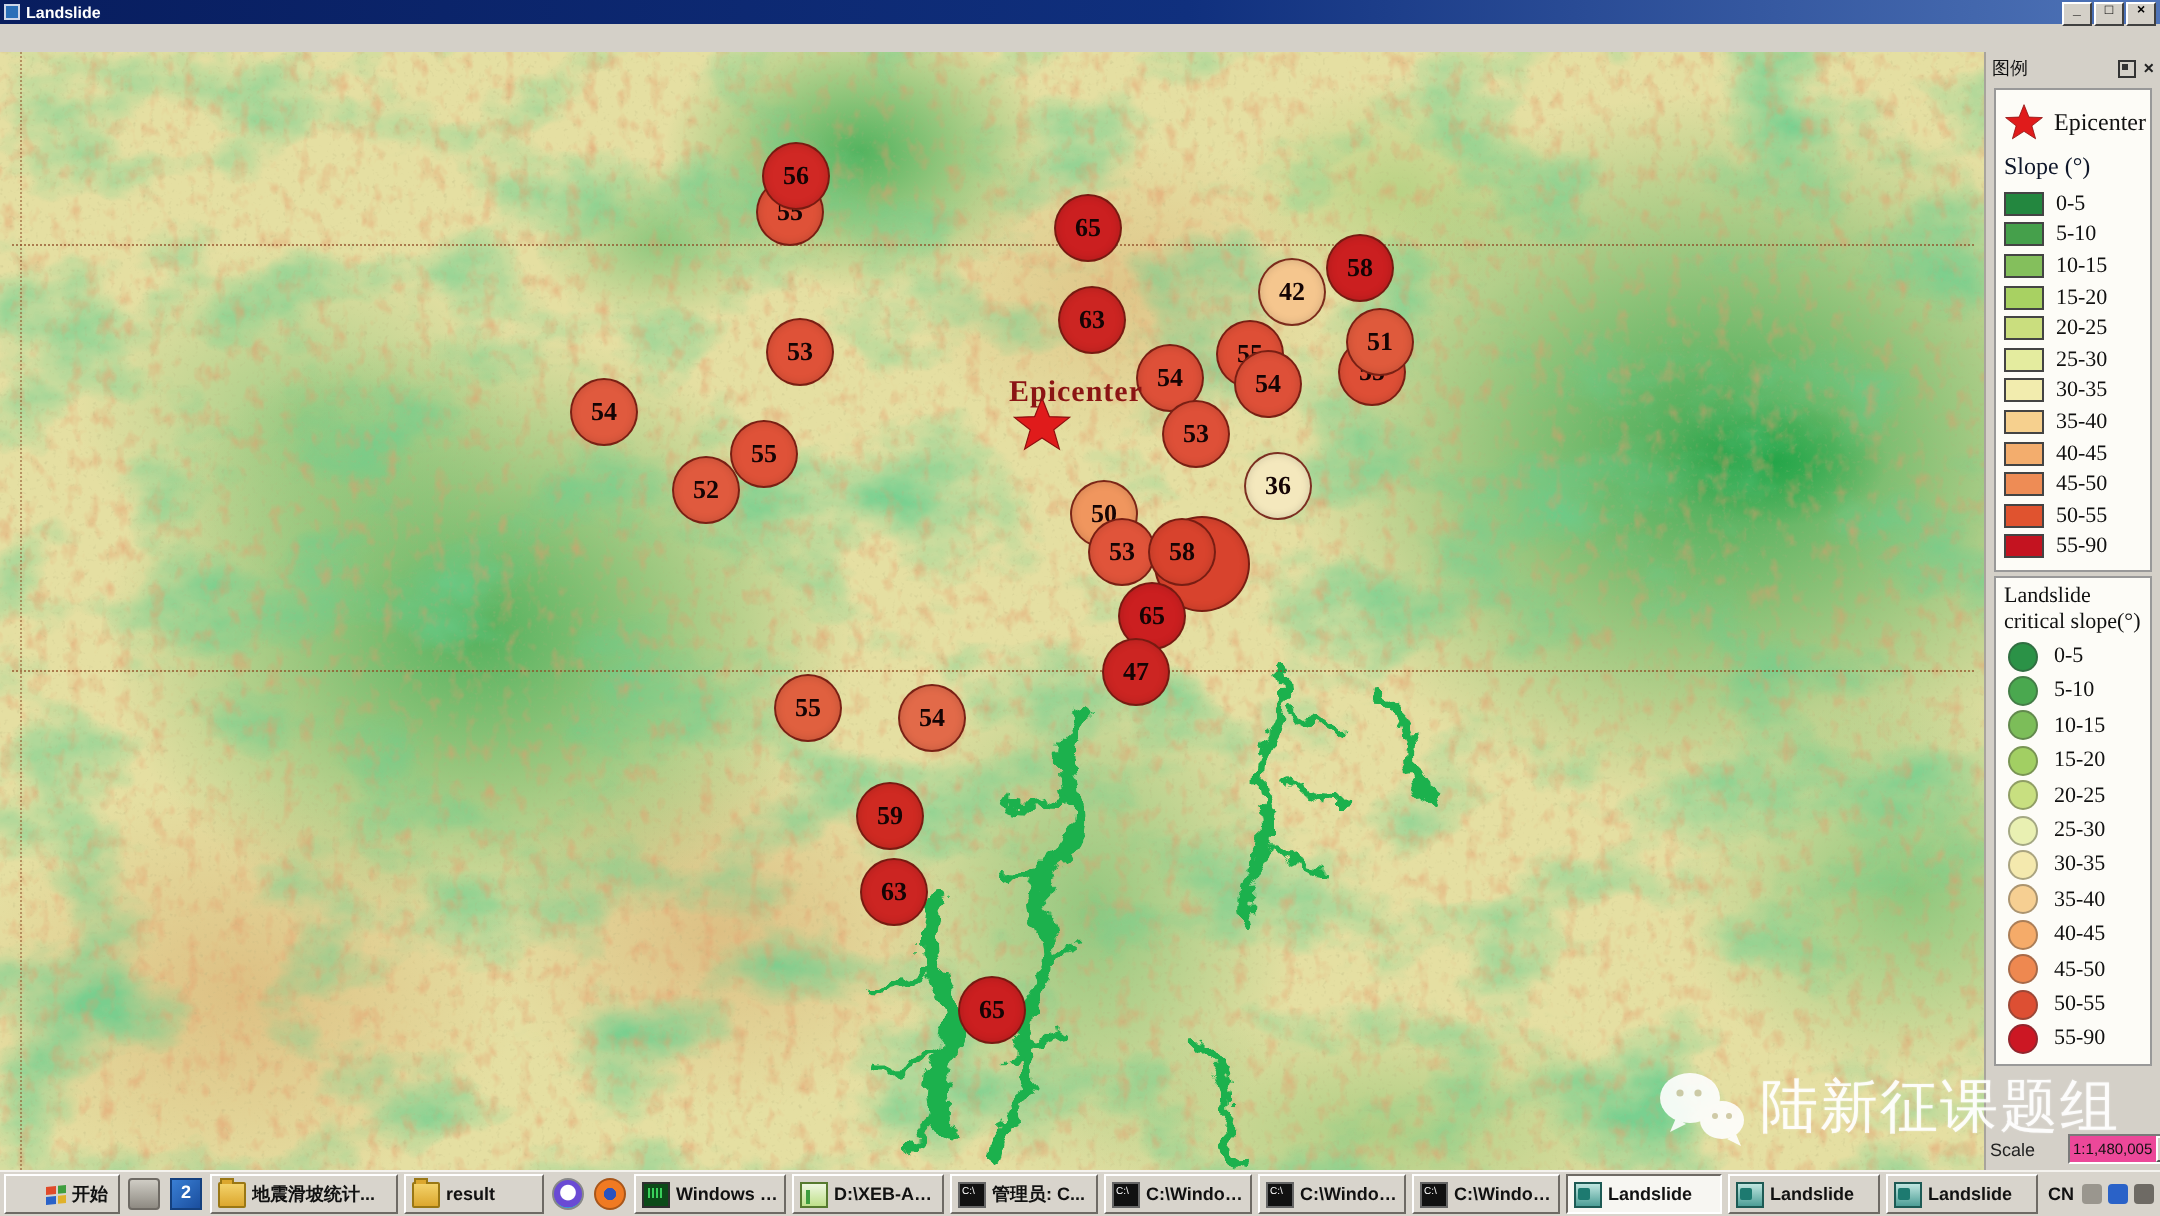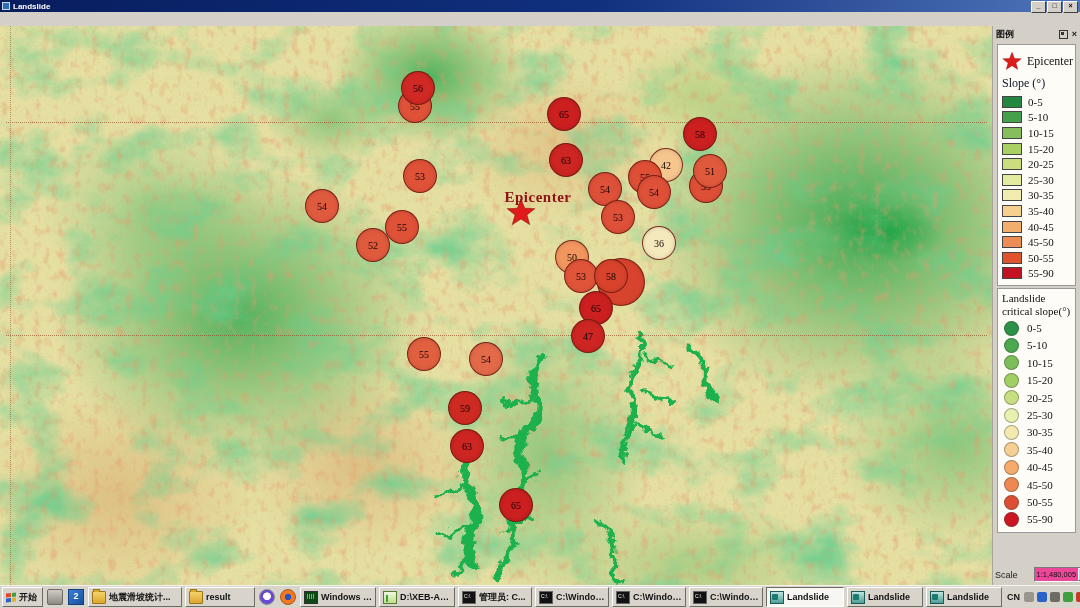--- a/index.html
+++ b/index.html
@@ -40,37 +40,37 @@
       radial-gradient(ellipse 120px 80px at 700px 70px, rgba(150,200,110,.55), rgba(150,200,110,0) 70%),
       radial-gradient(ellipse 200px 150px at 120px 470px, rgba(205,120,60,.30), rgba(205,120,60,0) 70%),
       radial-gradient(ellipse 170px 130px at 360px 440px, rgba(200,110,55,.28), rgba(200,110,55,0) 70%),
       radial-gradient(ellipse 150px 110px at 560px 120px, rgba(205,120,60,.25), rgba(205,120,60,0) 70%),
       radial-gradient(ellipse 220px 90px at 690px 540px, rgba(120,190,105,.5), rgba(120,190,105,0) 70%);}
   .map svg.texture{position:absolute;left:0;top:0;width:100%;height:100%;}
   .gridline-h{position:absolute;left:6px;width:981px;height:0;border-top:1px dotted rgba(140,70,35,.65);}
   .gridline-v{position:absolute;top:0;height:559px;width:0;border-left:1px dotted rgba(140,70,35,.5);}
 
   .marker{position:absolute;border-radius:50%;display:flex;align-items:center;justify-content:center;
-    transform:translate(-50%,-50%);font-family:"Liberation Serif",serif;font-weight:normal;
-    font-size:10px;color:#150404;border:1px solid rgba(110,25,15,.9);
-    box-shadow:inset 0 0 4px rgba(0,0,0,.15);margin-left:20px;}
+    transform:translate(-50%,-50%);font-family:"Liberation Serif",serif;font-weight:bold;
+    font-size:13px;color:#150404;border:1px solid rgba(110,25,15,.9);
+    box-shadow:inset 0 0 4px rgba(0,0,0,.15);}
   .epicenter-label{position:absolute;transform:translate(-50%,-50%);font-family:"Liberation Serif",serif;
     font-weight:bold;font-size:15px;color:#8b1414;letter-spacing:.5px;}
   .epicenter-star{position:absolute;transform:translate(-50%,-50%);}
 
   
   .watermark{position:absolute;left:828px;top:534px;display:flex;align-items:center;gap:6px;z-index:30;
     pointer-events:none;}
   .watermark .wm-text{font-size:29px;color:rgba(255,255,255,.88);font-family:"Liberation Sans",sans-serif;
     letter-spacing:1px;text-shadow:0 0 1px rgba(255,255,255,.5);}
 
   
   .panel{position:relative;width:87px;height:559px;background:#d4d0c8;border-left:1px solid #a8a49c;}
   .panel-header{height:16px;display:flex;align-items:center;padding:0 3px;}
-  .panel-title{font-size:9px;font-weight:bold;color:#111;}
+  .panel-title{font-size:9px;font-weight:normal;color:#111;}
   .panel-hicons{margin-left:auto;display:flex;gap:4px;align-items:center;}
   .pin-icon{width:7px;height:7px;border:1px solid #333;background:#d4d0c8;position:relative;}
   .pin-icon::after{content:"";position:absolute;left:1px;top:1px;width:3px;height:3px;background:#333;}
   .close-x{font-size:9px;line-height:9px;color:#222;font-weight:bold;}
   .legend-box{background:#fdfcf7;border:1px solid #999;margin:2px 4px 0 4px;padding:3px 2px 4px 4px;}
   .legend-star-row{display:flex;align-items:center;gap:5px;height:26px;}
   .legend-star-row .lbl{font-family:"Liberation Serif",serif;font-size:12px;color:#111;}
   .legend-sub{font-family:"Liberation Serif",serif;font-size:12px;color:#0f172a;margin:2px 0 3px 0;}
   .bin-row{display:flex;align-items:center;height:15.6px;}
   .bin-swatch{width:20px;height:12px;border:1px solid #444;box-sizing:border-box;flex:none;}
@@ -84,21 +84,21 @@
   .scale-label{font-size:9px;color:#222;}
   .scale-combo{width:56px;height:13px;background:#ec4899;border:1px solid;border-color:#7a7a7a #fff #fff #7a7a7a;
     display:flex;align-items:center;}
   .scale-value{font-size:7.5px;color:#111;padding-left:2px;white-space:nowrap;flex:1;}
   .scale-drop{width:11px;height:11px;background:#d4d0c8;border:1px solid;border-color:#fff #555 #555 #fff;
     font-size:6px;line-height:10px;text-align:center;color:#111;flex:none;}
 
   
   .taskbar{position:absolute;left:0;top:585px;width:1080px;height:23px;background:#d8d4cc;
     border-top:1px solid #f4f2ee;display:flex;align-items:center;padding:0 2px;box-sizing:border-box;gap:3px;}
-  .start-btn{display:flex;align-items:center;gap:3px;height:18px;padding:0 5px 0 3px;background:#d8d4cc;
+  .start-btn{display:flex;align-items:center;gap:3px;height:18px;padding:0 5px 0 20px;background:#d8d4cc;
     border:1px solid;border-color:#fff #6e6a64 #6e6a64 #fff;font-size:9px;font-weight:bold;color:#111;flex:none;}
   .winflag{width:10px;height:9px;display:grid;grid-template-columns:1fr 1fr;grid-template-rows:1fr 1fr;gap:1px;transform:skewY(-6deg);}
   .winflag i{display:block;}
   .ql-icon{width:14px;height:14px;flex:none;margin:0 1px;position:relative;}
   .task-btn{height:18px;display:flex;align-items:center;gap:3px;padding:0 3px;flex:none;overflow:hidden;
     background:#d8d4cc;border:1px solid;border-color:#fff #6e6a64 #6e6a64 #fff;}
   .task-btn.active{background:#f7f6f2;border-color:#6e6a64 #fff #fff #6e6a64;}
   .task-btn .tb-label{font-size:9px;font-weight:bold;color:#111;white-space:nowrap;overflow:hidden;text-overflow:ellipsis;}
   .tb-ic{width:12px;height:11px;flex:none;position:relative;}
   .tb-ic.folder{background:linear-gradient(#f3d26a,#dca72e);border:1px solid #9a7714;border-radius:1px;}
@@ -170,21 +170,21 @@
 
       <div class="gridline-h" style="top:96px"></div>
       <div class="gridline-h" style="top:309px"></div>
       <div class="gridline-v" style="left:10px"></div>
 
       <div id="markers">
           <div class="marker" style="left: 395px; top: 80px; width: 32px; height: 32px; background: rgb(223, 82, 56);">55</div>
           <div class="marker" style="left: 398px; top: 62px; width: 32px; height: 32px; background: rgb(208, 40, 36);">56</div>
           <div class="marker" style="left: 544px; top: 88px; width: 32px; height: 32px; background: rgb(203, 31, 32);">65</div>
           <div class="marker" style="left: 680px; top: 108px; width: 32px; height: 32px; background: rgb(203, 31, 32);">58</div>
-          <div class="marker" style="left: 646px; top: 139px; width: 32px; height: 32px; background: rgb(245, 198, 142);">42</div>
+          <div class="marker" style="left: 646px; top: 120px; width: 32px; height: 32px; background: rgb(245, 198, 142);">42</div>
           <div class="marker" style="left: 546px; top: 134px; width: 32px; height: 32px; background: rgb(204, 37, 34);">63</div>
           <div class="marker" style="left: 400px; top: 150px; width: 32px; height: 32px; background: rgb(223, 82, 56);">53</div>
           <div class="marker" style="left: 625px; top: 151px; width: 32px; height: 32px; background: rgb(222, 79, 54);">55</div>
           <div class="marker" style="left: 686px; top: 160px; width: 32px; height: 32px; background: rgb(222, 79, 54);">55</div>
           <div class="marker" style="left: 690px; top: 145px; width: 32px; height: 32px; background: rgb(223, 90, 60);">51</div>
           <div class="marker" style="left: 585px; top: 163px; width: 32px; height: 32px; background: rgb(222, 80, 56);">54</div>
           <div class="marker" style="left: 634px; top: 166px; width: 32px; height: 32px; background: rgb(222, 80, 56);">54</div>
           <div class="marker" style="left: 302px; top: 180px; width: 32px; height: 32px; background: rgb(224, 90, 62);">54</div>
           <div class="marker" style="left: 598px; top: 191px; width: 32px; height: 32px; background: rgb(222, 80, 56);">53</div>
           <div class="marker" style="left: 382px; top: 201px; width: 32px; height: 32px; background: rgb(223, 82, 56);">55</div>
@@ -335,20 +335,33 @@
       <div class="scale-row">
         <span class="scale-label">Scale</span>
         <div class="scale-combo">
           <span class="scale-value">1:1,480,005</span>
           <span class="scale-drop">▼</span>
         </div>
       </div>
     </div>
   </div>
 
+  <div class="watermark">
+    <svg width="46" height="40" viewBox="0 0 46 40" opacity="0.9">
+      <ellipse cx="17" cy="15" rx="15" ry="12.5" fill="#ffffff"></ellipse>
+      <path d="M10 25 l-3 7 l8 -4 z" fill="#ffffff"></path>
+      <circle cx="12" cy="12.5" r="1.8" fill="#cfc9a8"></circle>
+      <circle cx="21" cy="12.5" r="1.8" fill="#cfc9a8"></circle>
+      <ellipse cx="33" cy="26" rx="11" ry="9.5" fill="#ffffff"></ellipse>
+      <path d="M40 33 l2.5 6 l-7 -3.5 z" fill="#ffffff"></path>
+      <circle cx="29.5" cy="24" r="1.5" fill="#cfc9a8"></circle>
+      <circle cx="36.5" cy="24" r="1.5" fill="#cfc9a8"></circle>
+    </svg>
+    <span class="wm-text">陆新征课题组</span>
+  </div>
 
   <div class="taskbar">
     <div class="start-btn">
       <span class="winflag">
         <i style="background:#e04a2a"></i>
           <i style="background:#3f9e3f"></i>
         <i style="background:#2a62c8"></i>
           <i style="background:#e0b12a"></i>
       </span>
       <span>开始</span>

